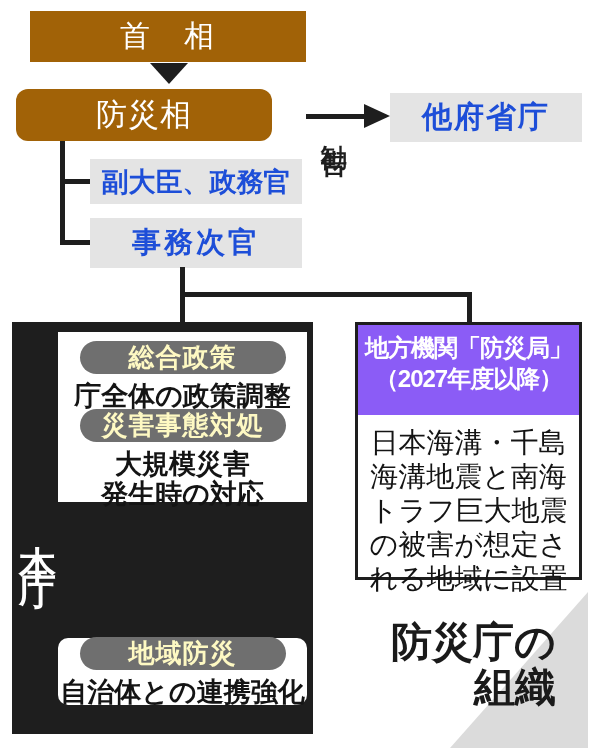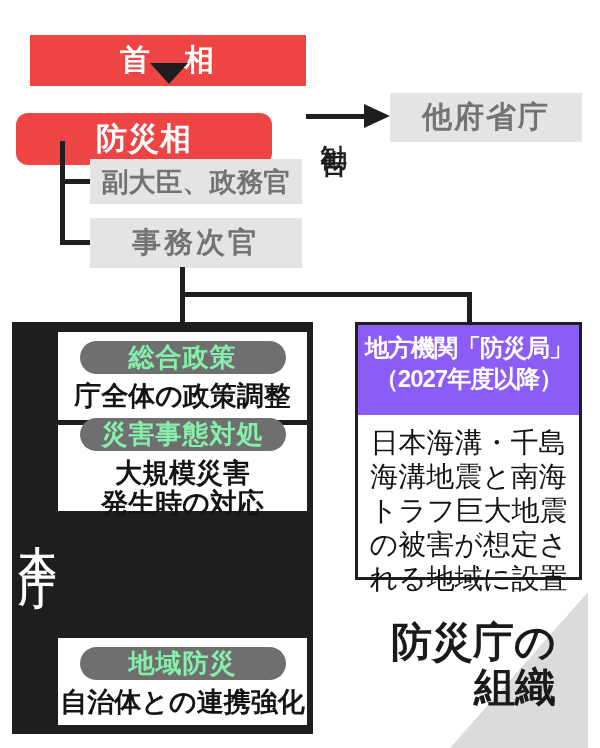--- a/index.html
+++ b/index.html
@@ -3,22 +3,22 @@
 <meta charset="utf-8">
 <style>
   * { margin:0; padding:0; box-sizing:border-box; }
   html,body { background:#ffffff; }
   .canvas {
     position:relative; width:600px; height:748px; background:#ffffff;
     font-family:"Liberation Sans", sans-serif; overflow:hidden;
   }
   .abs { position:absolute; }
   .flexc { display:flex; align-items:center; justify-content:center; }
-  .blackbox { background:#ef4444; color:#ffffff; font-weight:bold;margin-top:24px; }
-  .graybox  { background:#e4e4e4; color:#737373; font-weight:bold; }
+  .blackbox { background:#a16207; color:#ffffff; font-weight:normal; }
+  .graybox  { background:#e4e4e4; color:#1d4ed8; font-weight:bold; }
   .line { background:#1e1e1e; }
   .preline { white-space:pre-line; }
 
   
   .pm-box  { left:30px; top:11px;  width:276px; height:51px; font-size:30px; letter-spacing:2px; }
   .down-tri{ left:150px; top:63px; width:0; height:0;
              border-left:19px solid transparent; border-right:19px solid transparent;
              border-top:21px solid #1e1e1e; }
   .dm-box  { left:16px; top:89px;  width:256px; height:52px; font-size:31px; letter-spacing:1px;border-radius:12px; }
 
@@ -50,25 +50,25 @@
   .honcho {
     position:absolute; left:2px; top:0; width:46px; height:100%;
     display:flex; align-items:center; justify-content:center;
     writing-mode:vertical-rl; text-orientation:upright;
     color:#ffffff; font-size:37px; font-weight:bold; letter-spacing:24px;
     transform:translateY(12px);
   }
   .dept { position:absolute; left:46px; width:249px; background:#ffffff;
           display:flex; flex-direction:column; align-items:center; justify-content:center; gap:7px; }
   .dept1 { top:10px;  height:88px; }
-  .dept2 { top:103px; height:86px; }
+  .dept2 { top:94px; height:86px; }
   .dept3 { top:223px; height:86px; }
-  .dept4 { top:316px; height:87px; }
+  .dept4 { top:316px; height:67px;border-radius:10px; }
   .pill { width:206px; height:33px; border-radius:17px; background:#6f6f6f;
-          color:#86efac; font-weight:bold; font-size:26px;
+          color:#fef9c3; font-weight:bold; font-size:26px;
           display:flex; align-items:center; justify-content:center; letter-spacing:1px; }
   .dept-desc { font-family:"Liberation Serif", serif; font-size:27px; line-height:30px;
                color:#141414; text-align:center;font-weight:bold; }
 
   
   .regional { left:355px; top:322px; width:227px; height:258px;
               border:3px solid #1e1e1e; background:#ffffff; }
   .regional-header { background:#8b5cf6; color:#ffffff; font-weight:bold;
                      font-size:24px; line-height:31px; text-align:center;
                      padding:7px 0 21px; letter-spacing:-1px; }

